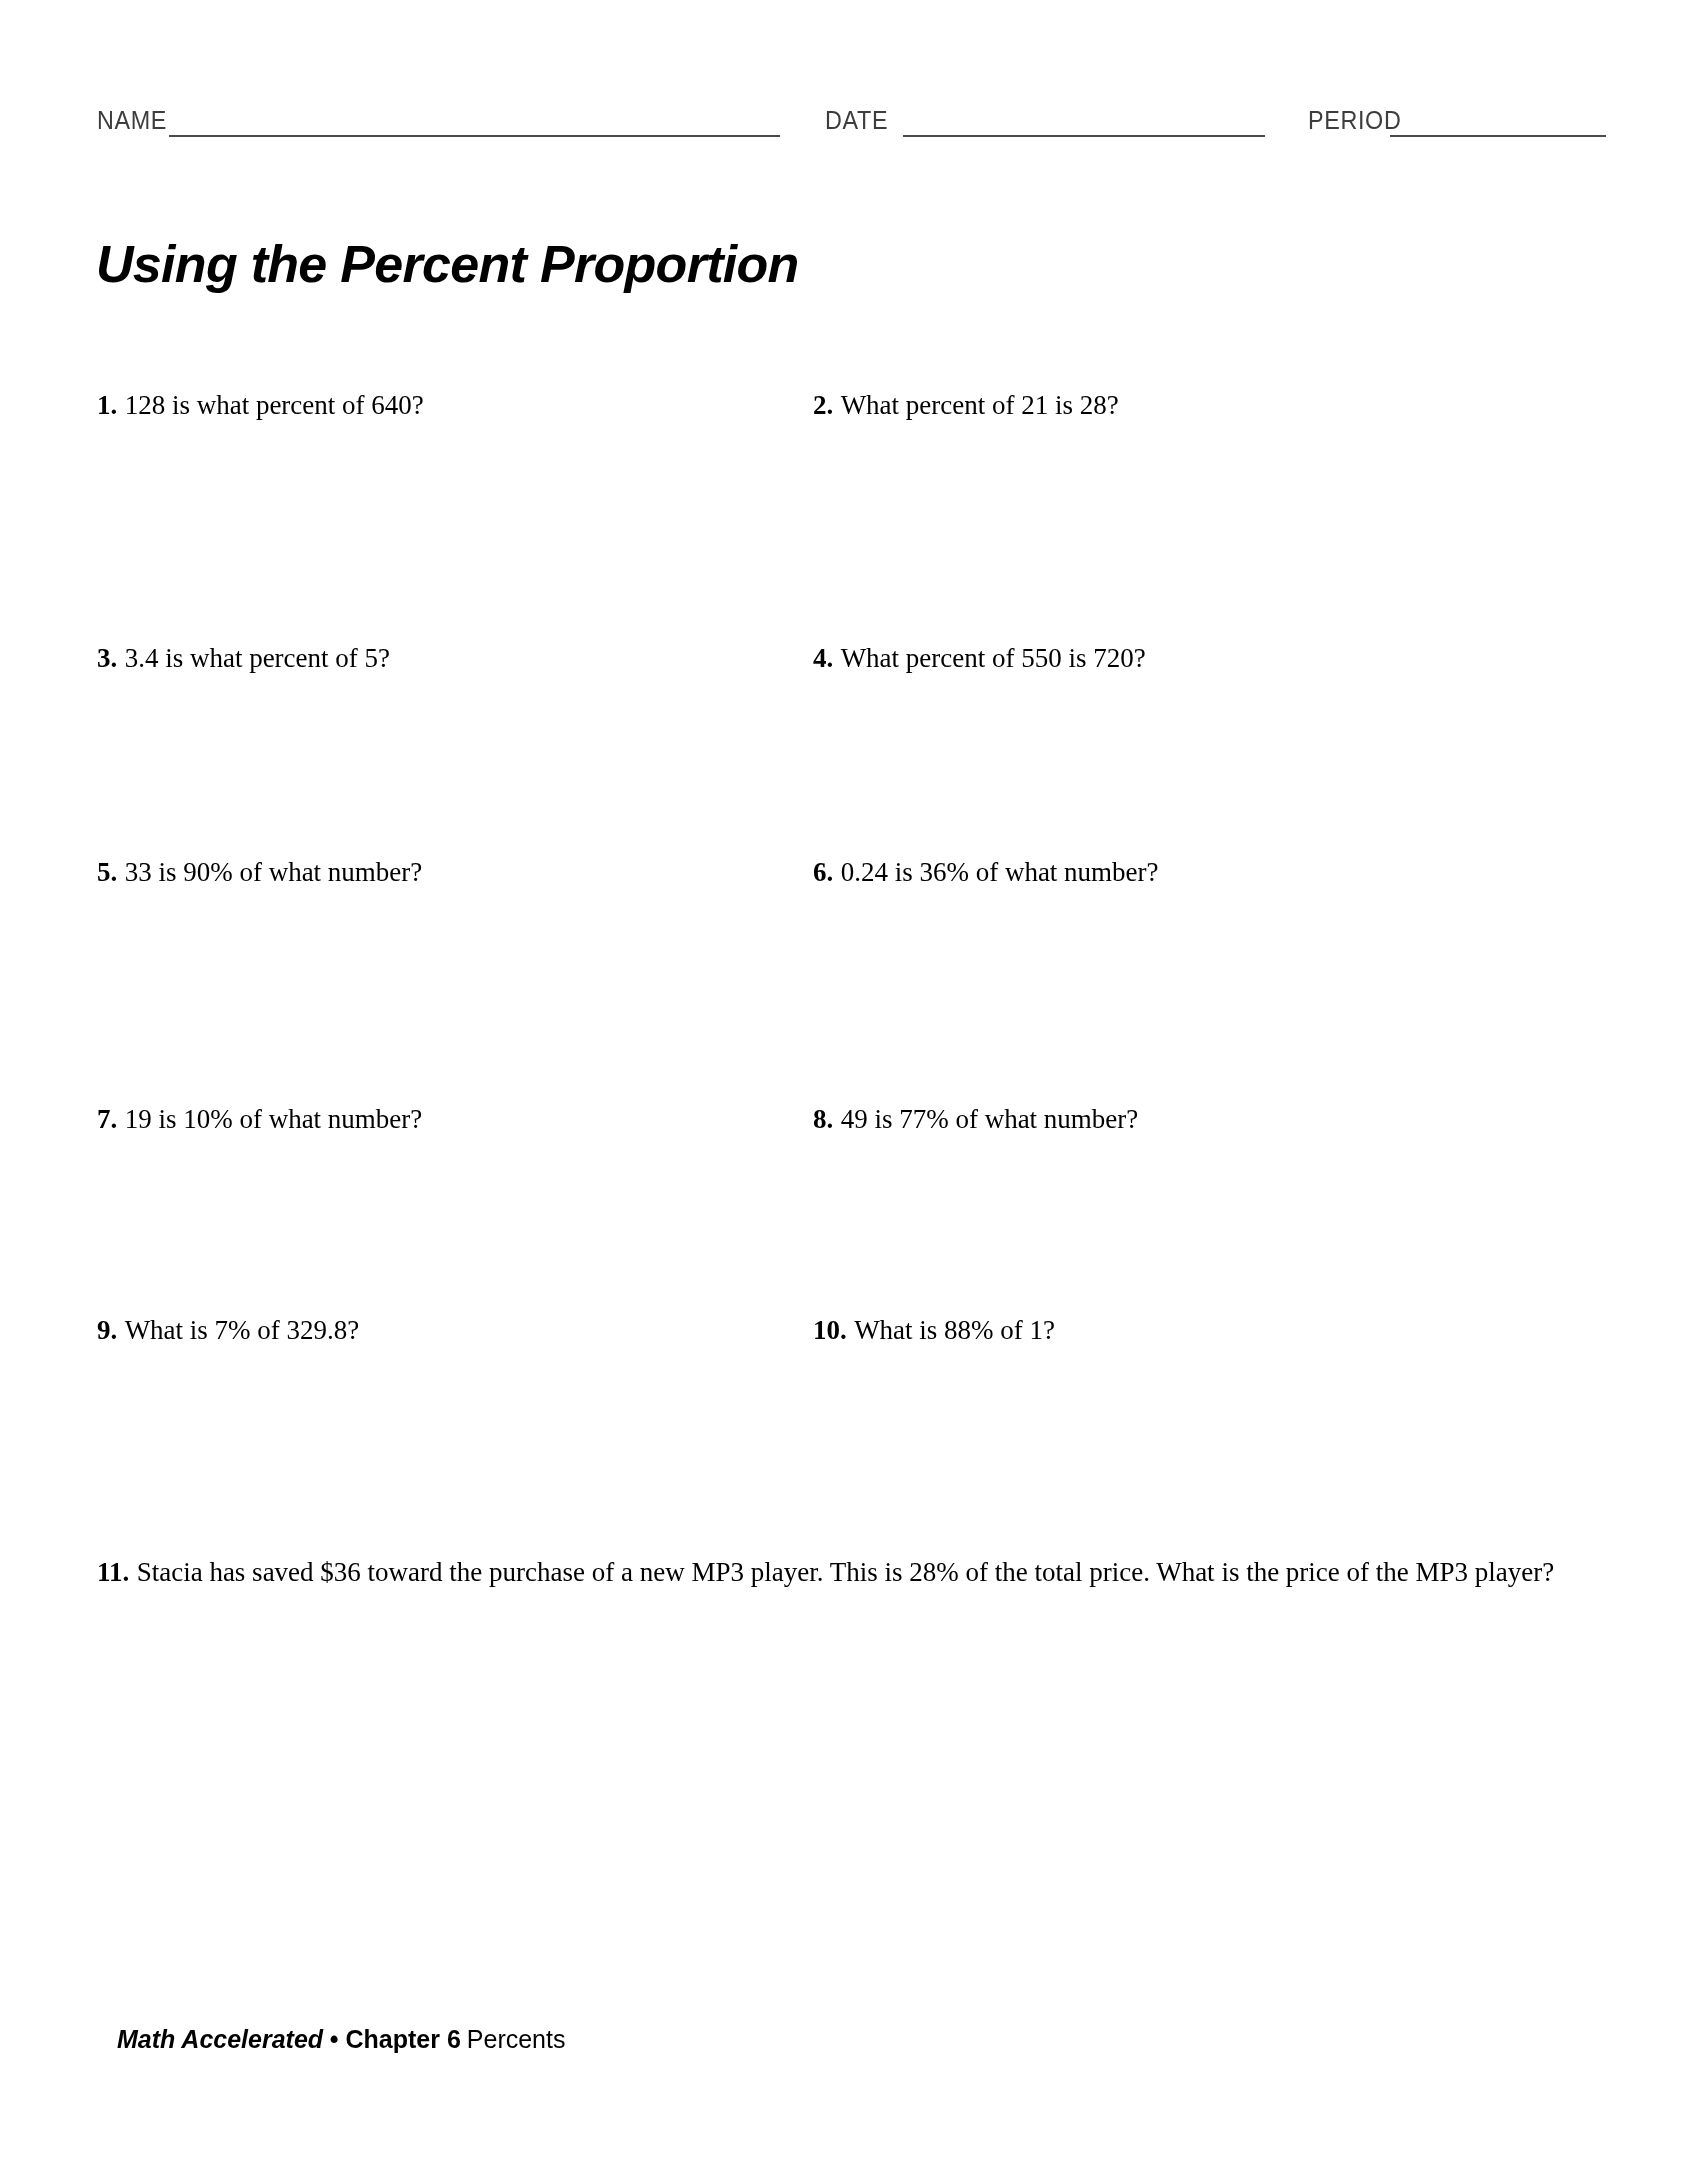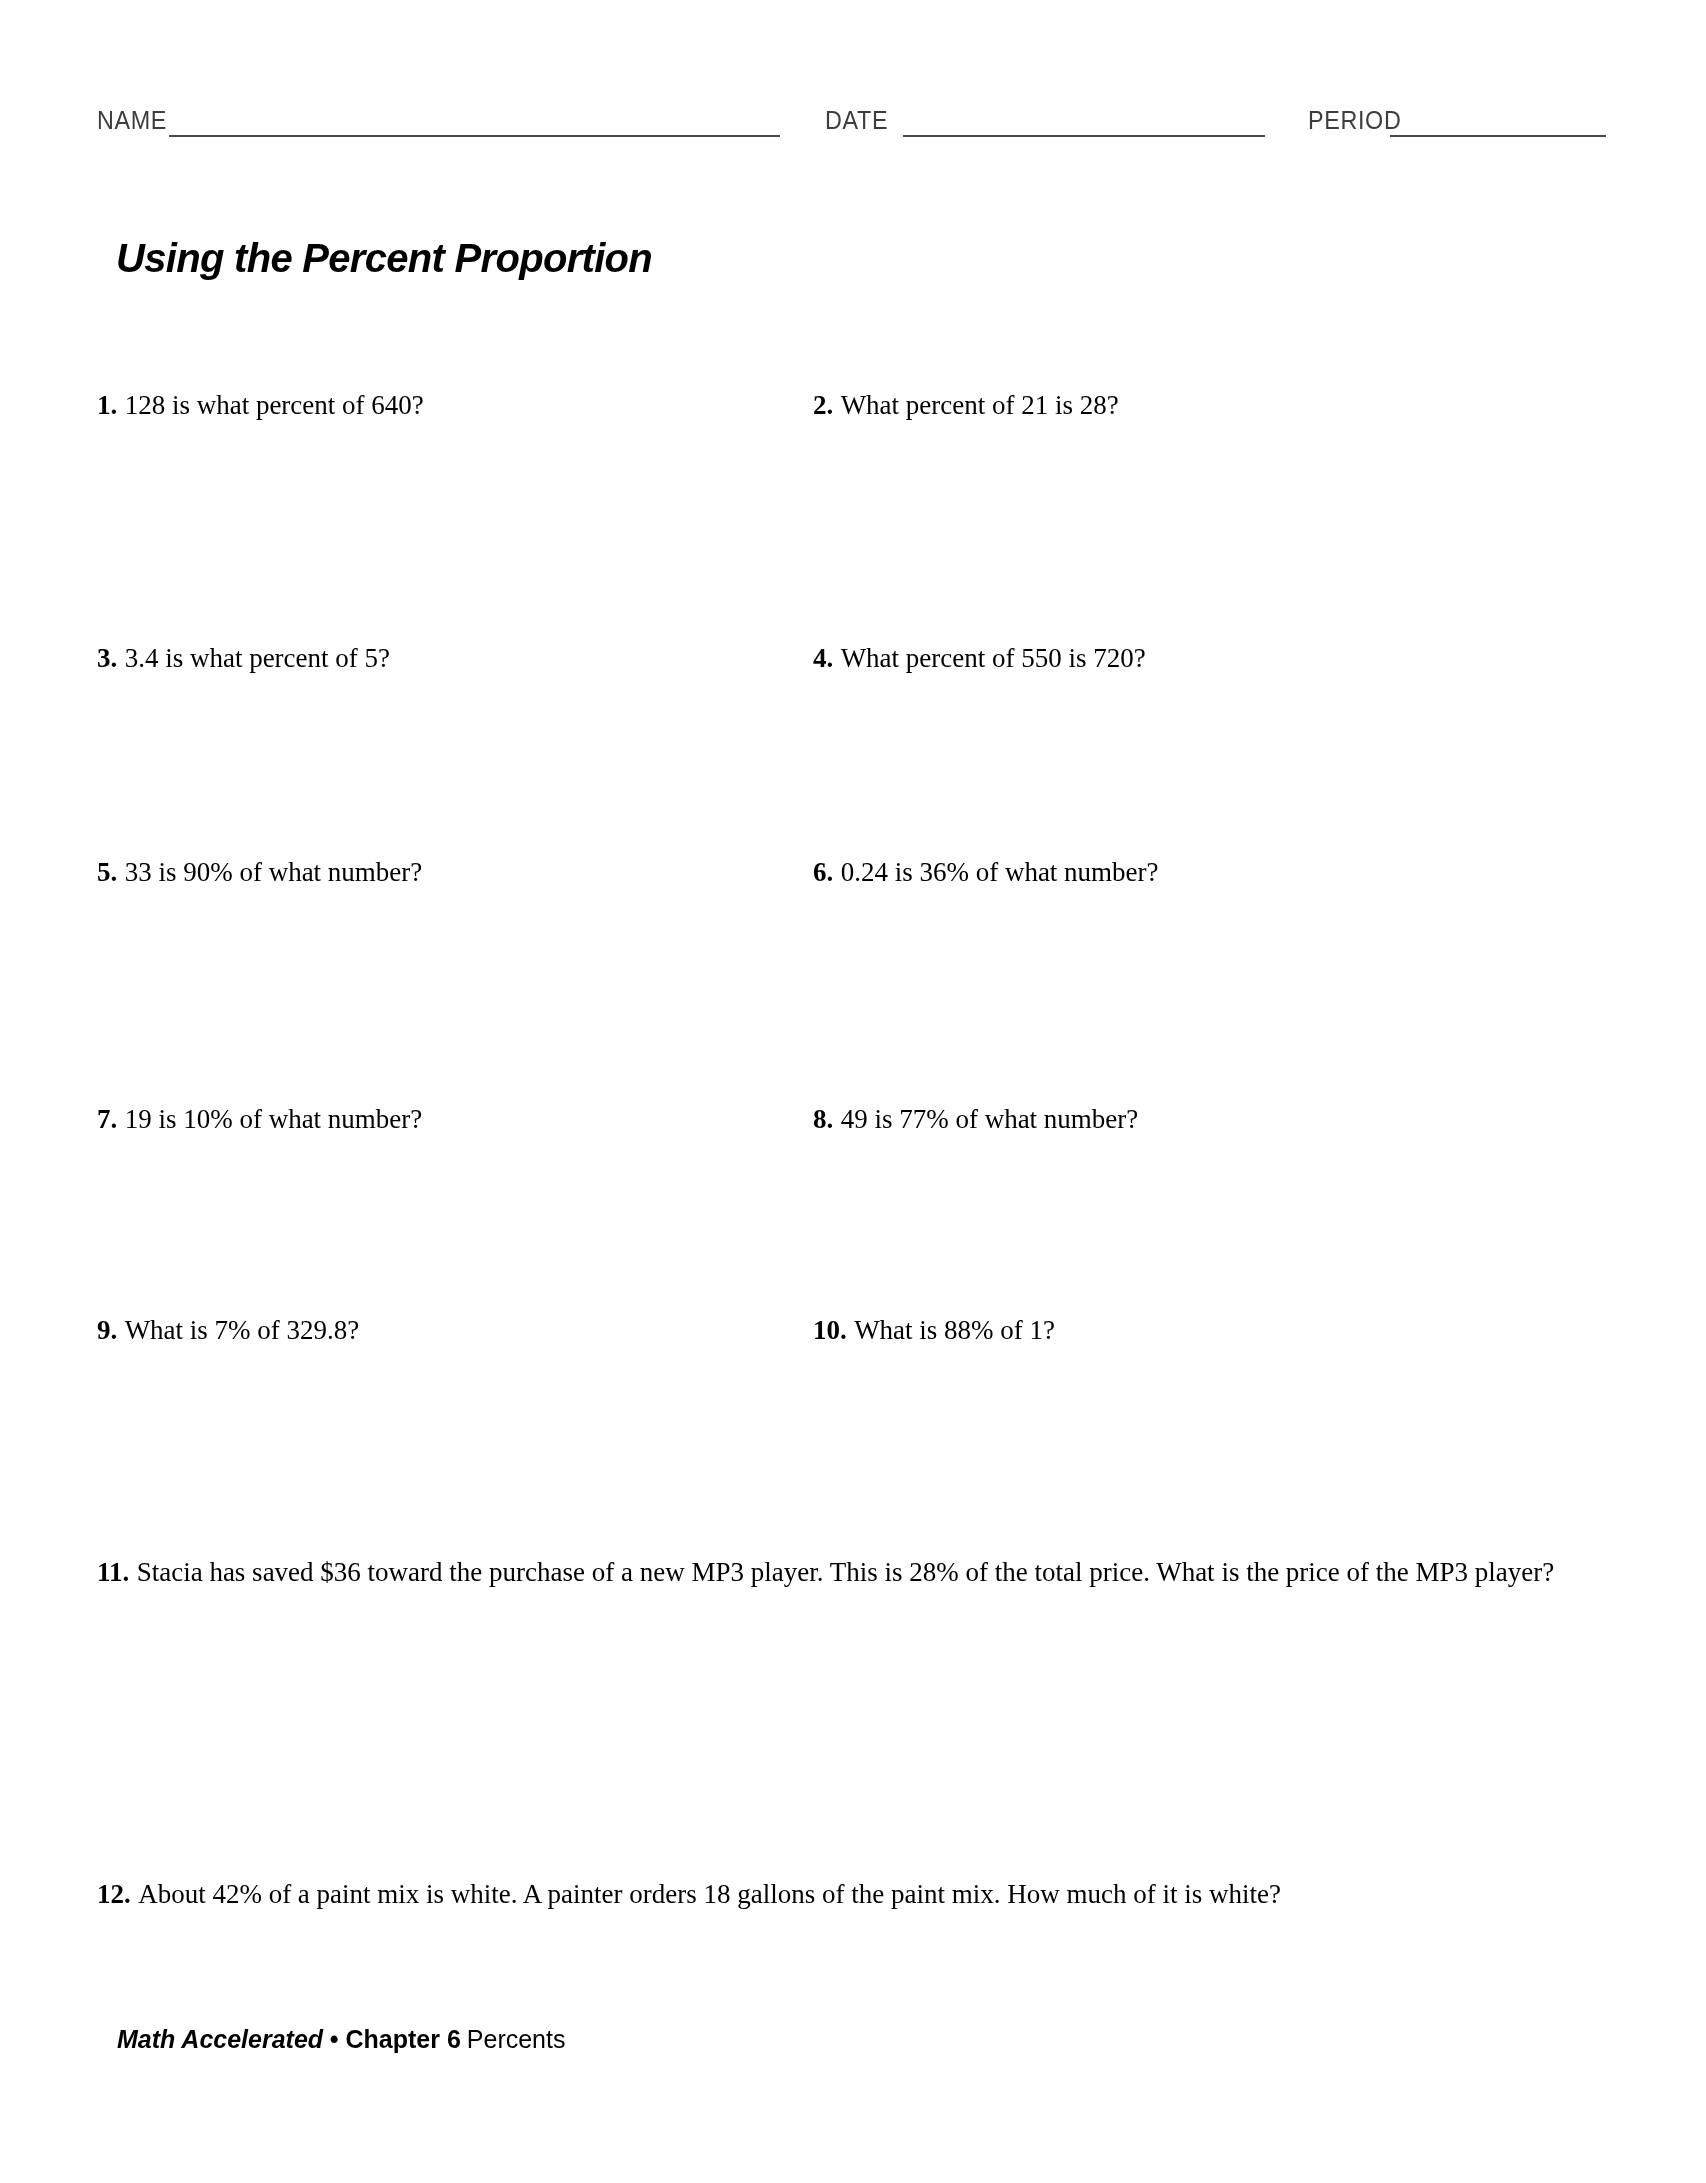--- a/index.html
+++ b/index.html
@@ -53,25 +53,24 @@
     letter-spacing: -0.7px;
     white-space: nowrap;
   }
   .subtitle {
     position: absolute;
     left: 96px;
     top: 238px;
     font-family: "Liberation Sans", sans-serif;
     font-weight: bold;
     font-style: italic;
-    font-size: 40px;
+    font-size: 52px;
     line-height: 1;
     letter-spacing: -0.7px;
     white-space: nowrap;
-    margin-left: 20px;
   }
   .instructions {
     position: absolute;
     left: 97px;
     top: 319px;
     font-family: "Liberation Serif", serif;
     font-weight: bold;
     font-size: 27px;
     line-height: 1.2;
     white-space: nowrap;
@@ -167,22 +166,19 @@
     <b class="pnum">9.</b><span class="ptext">What is 7% of 329.8?</span>
   </div>
   <div class="problem col-b row-5" id="problem-10">
     <b class="pnum">10.</b><span class="ptext">What is 88% of 1?</span>
   </div>
 
   <div class="problem wide" id="problem-11">
     <b class="pnum">11.</b><span class="ptext">Stacia has saved $36 toward the purchase of a new MP3 player. This is 28% of the total price. What is the price of the MP3 player?</span>
   </div>
 
-  <div class="problem wide" id="problem-12">
-    <b class="pnum">12.</b><span class="ptext">About 42% of a paint mix is white. A painter orders 18 gallons of the paint mix. How much of it is white?</span>
-  </div>
 
   <div class="footer">
     <span class="book">Math Accelerated</span><span class="chapter">• Chapter 6</span><span class="section">Percents</span>
   </div>
 
 </div>
 
 
 </body></html>

